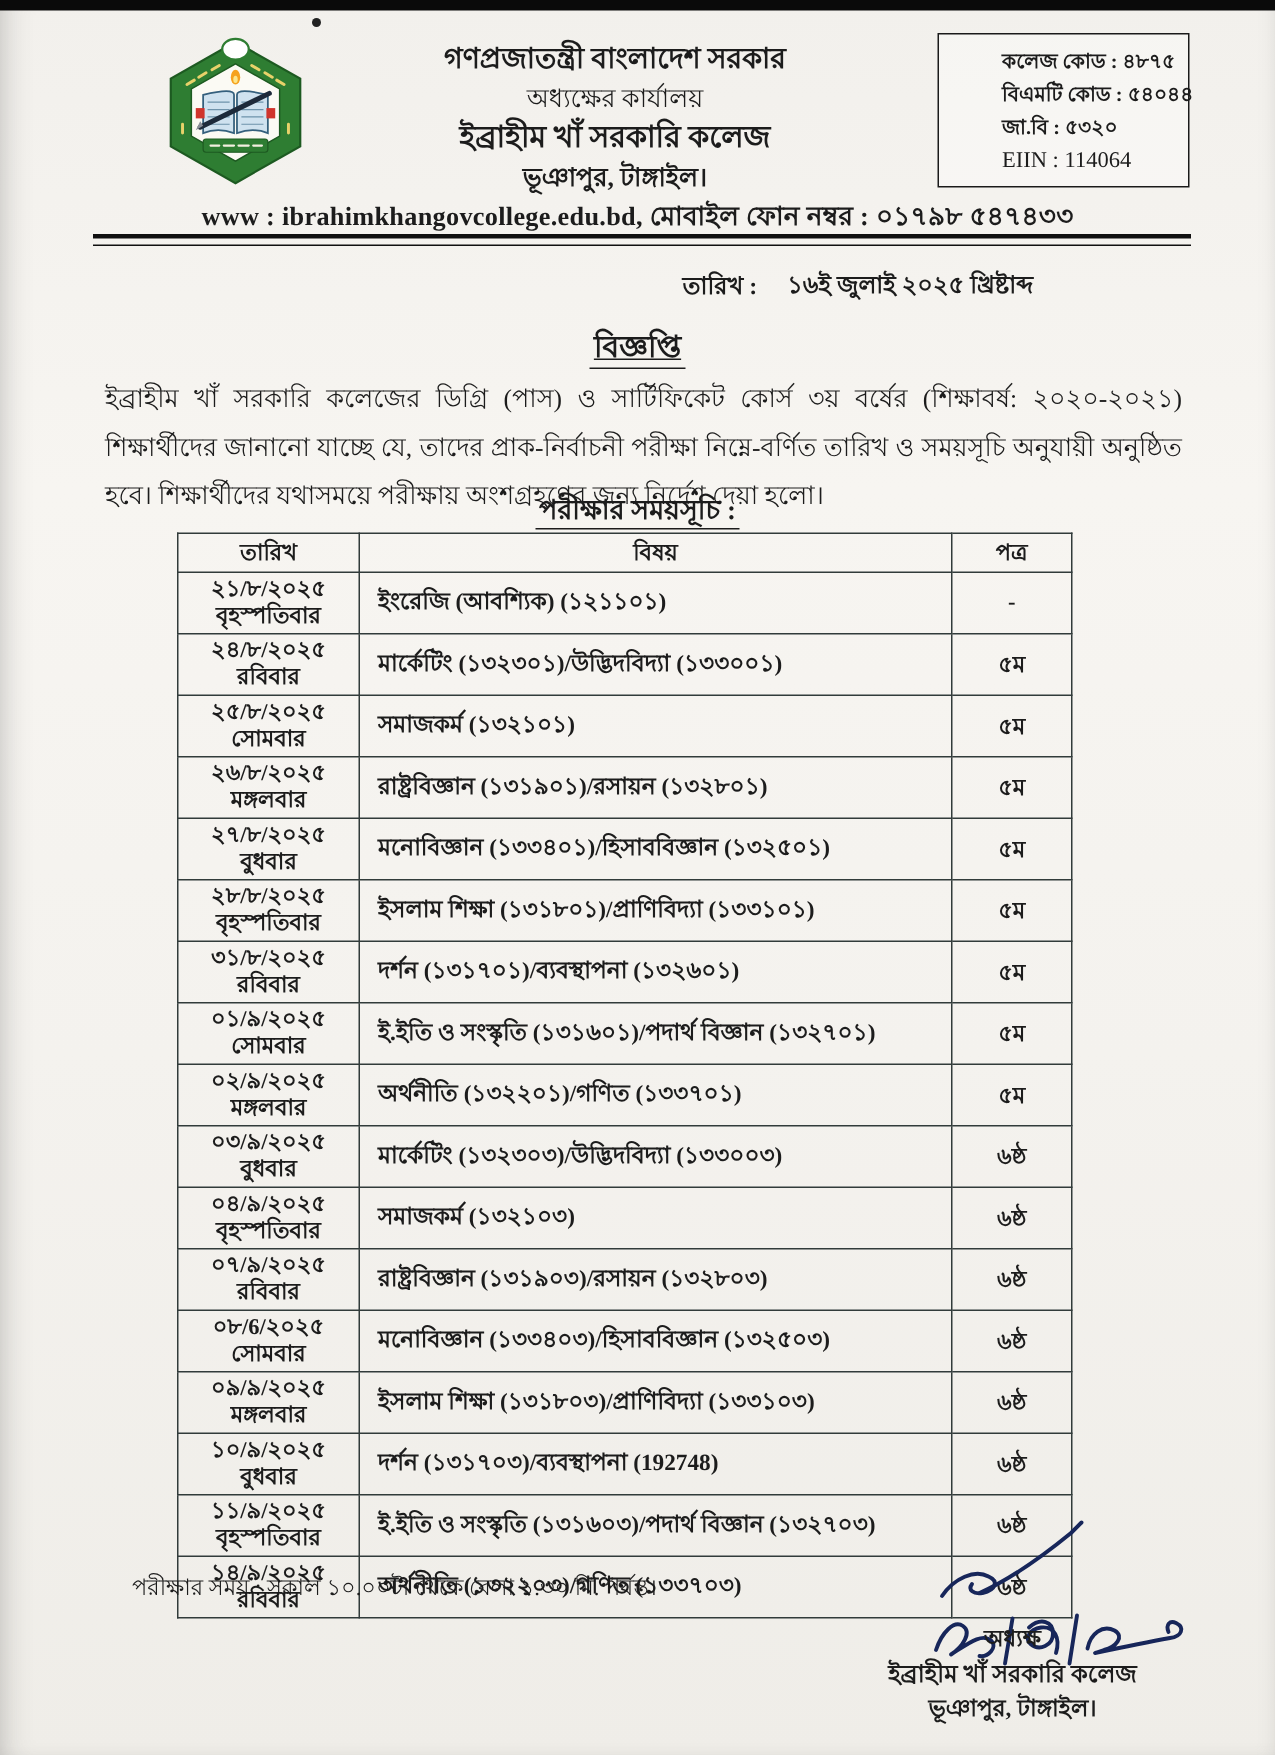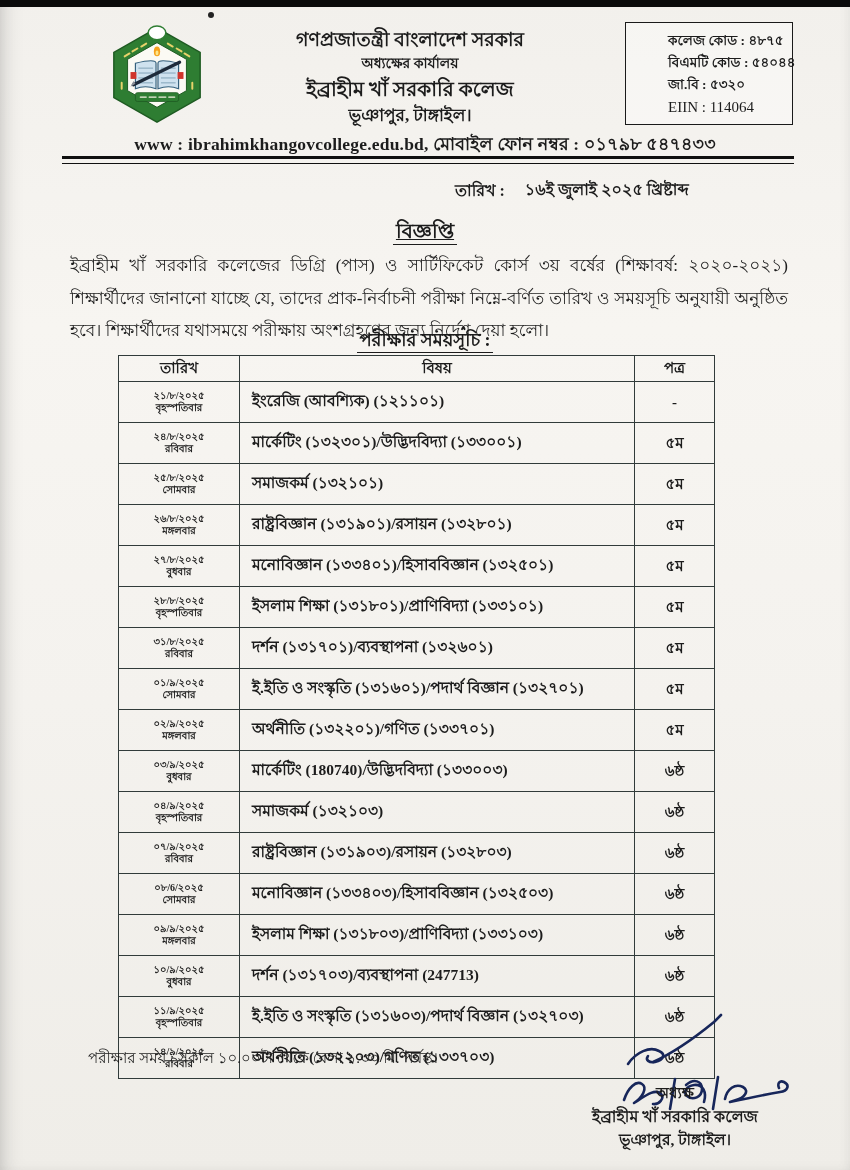--- a/index.html
+++ b/index.html
@@ -14,21 +14,21 @@
     background:linear-gradient(180deg,#f2f0ec 0%,#f7f5f1 28%,#f4f2ee 60%,#efede8 100%);
     box-shadow:inset 14px 0 22px -16px rgba(90,90,90,.45), inset -6px 0 14px -10px rgba(120,120,120,.3);
   }
   .scan-strip{position:absolute;top:0;left:0;width:100%;height:7px;background:#0a0a0a;}
   .speck{position:absolute;width:6px;height:6px;border-radius:50%;background:#222;}
 
   
   .logo{position:absolute;left:98px;top:24px;width:118px;height:102px;}
   .head-center{position:absolute;left:235px;top:30px;width:350px;text-align:center;line-height:1.0;}
   .head-center .l1{font-size:19px;font-weight:600;margin-bottom:8px;}
-  .head-center .l2{font-size:14px;font-weight:700;margin-bottom:8px;}
+  .head-center .l2{font-size:17px;font-weight:400;margin-bottom:8px;}
   .head-center .l3{font-size:20px;font-weight:700;margin-bottom:8px;}
   .head-center .l4{font-size:17px;font-weight:600;}
   .codes-box{
     position:absolute;left:625px;top:22px;width:168px;box-sizing:border-box;
     border:1.5px solid #1a1a1a;padding:7px 10px 6px;background:rgba(255,255,255,.35);
   }
   .codes-box div{font-size:13.5px;font-weight:600;line-height:22px;white-space:nowrap;margin-left:32px;}
   .codes-box .eiin{font-family:"Liberation Serif",serif;font-size:15px;font-weight:400;}
   .website{position:absolute;left:0;top:131px;width:100%;text-align:center;font-size:17.5px;font-weight:600;letter-spacing:.2px;}
   .rule{position:absolute;left:62px;right:56px;top:156px;height:4px;border-top:3.5px solid #101010;border-bottom:1.5px solid #101010;}
@@ -47,21 +47,21 @@
   .sched-heading span{font-size:18px;font-weight:700;border-bottom:1.6px solid #1c1c1c;padding:0 2px 2px;}
 
   
   table.sched{
     position:absolute;left:118px;top:355px;width:596px;
     border-collapse:collapse;table-layout:fixed;
   }
   table.sched th,table.sched td{border:1.3px solid #313b3a;}
   table.sched th{height:25px;font-size:15px;font-weight:700;text-align:center;padding:0;}
   col.c1{width:121px;} col.c2{width:395px;} col.c3{width:80px;}
-  td.c-date{height:38px;text-align:center;font-size:10px;font-weight:600;line-height:1.22;padding:1px 2px;}
+  td.c-date{height:38px;text-align:center;font-size:15px;font-weight:600;line-height:1.22;padding:1px 2px;}
   td.c-subj{font-size:15.5px;font-weight:600;text-align:left;padding:1px 6px 1px 12px;}
   td.c-paper{font-size:15px;font-weight:600;text-align:center;}
 
   .exam-time{position:absolute;left:88px;top:1046px;font-size:15px;font-weight:400;}
 
   .signature{position:absolute;left:608px;top:1008px;width:200px;height:110px;}
   .sign-block{position:absolute;left:555px;top:1086px;width:240px;text-align:center;line-height:1.0;}
   .sign-block .d1{font-size:15px;font-weight:700;margin-bottom:8px;}
   .sign-block .d2{font-size:16px;font-weight:600;margin-bottom:7px;}
   .sign-block .d3{font-size:15.5px;font-weight:600;}
@@ -237,21 +237,21 @@
       </td>
       <td class="c-subj">অর্থনীতি (১৩২২০১)/গণিত (১৩৩৭০১)</td>
       <td class="c-paper">৫ম</td>
     </tr>
 
     <tr>
       <td class="c-date">
         <div>০৩/৯/২০২৫</div>
         <div>বুধবার</div>
       </td>
-      <td class="c-subj">মার্কেটিং (180740)/উদ্ভিদবিদ্যা (১৩৩০০৩)</td>
+      <td class="c-subj">মার্কেটিং (১৩২৩০৩)/উদ্ভিদবিদ্যা (১৩৩০০৩)</td>
       <td class="c-paper">৬ষ্ঠ</td>
     </tr>
 
     <tr>
       <td class="c-date">
         <div>০৪/৯/২০২৫</div>
         <div>বৃহস্পতিবার</div>
       </td>
       <td class="c-subj">সমাজকর্ম (১৩২১০৩)</td>
       <td class="c-paper">৬ষ্ঠ</td>
@@ -282,21 +282,21 @@
       </td>
       <td class="c-subj">ইসলাম শিক্ষা (১৩১৮০৩)/প্রাণিবিদ্যা (১৩৩১০৩)</td>
       <td class="c-paper">৬ষ্ঠ</td>
     </tr>
 
     <tr>
       <td class="c-date">
         <div>১০/৯/২০২৫</div>
         <div>বুধবার</div>
       </td>
-      <td class="c-subj">দর্শন (১৩১৭০৩)/ব্যবস্থাপনা (247713)</td>
+      <td class="c-subj">দর্শন (১৩১৭০৩)/ব্যবস্থাপনা (192748)</td>
       <td class="c-paper">৬ষ্ঠ</td>
     </tr>
 
     <tr>
       <td class="c-date">
         <div>১১/৯/২০২৫</div>
         <div>বৃহস্পতিবার</div>
       </td>
       <td class="c-subj">ই.ইতি ও সংস্কৃতি (১৩১৬০৩)/পদার্থ বিজ্ঞান (১৩২৭০৩)</td>
       <td class="c-paper">৬ষ্ঠ</td>

